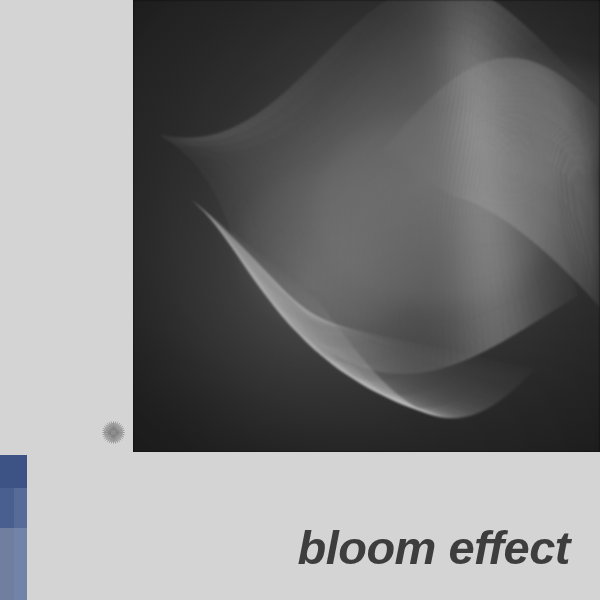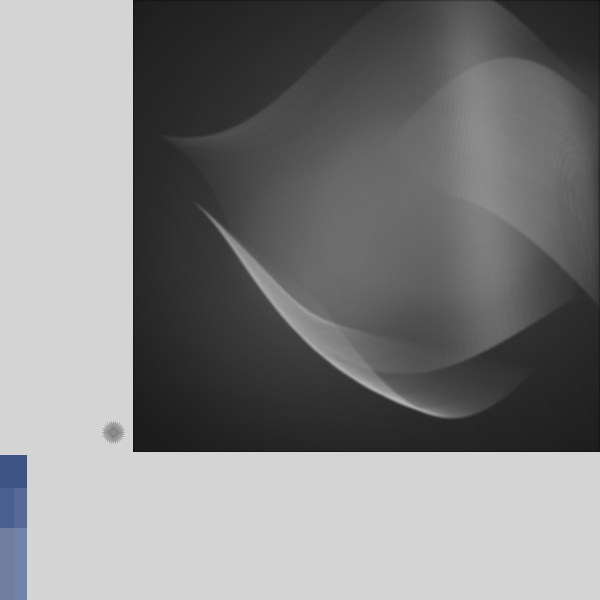--- a/index.html
+++ b/index.html
@@ -606,14 +606,15 @@
   </div>
 
   <div id="swatch-stack">
       <div class="swatch" style="left: 0px; top: 0px; width: 27px; height: 33px; background: rgb(61, 82, 133);"></div>
       <div class="swatch" style="left: 0px; top: 33px; width: 14px; height: 40px; background: rgb(72, 95, 144);"></div>
       <div class="swatch" style="left: 14px; top: 33px; width: 13px; height: 40px; background: rgb(86, 107, 152);"></div>
       <div class="swatch" style="left: 0px; top: 73px; width: 14px; height: 72px; background: rgb(112, 126, 159);"></div>
       <div class="swatch" style="left: 14px; top: 73px; width: 13px; height: 72px; background: rgb(113, 131, 168);"></div>
     </div>
 
+  <div id="poster-title">bloom effect</div>
 
 </div>
 
 </body></html>

